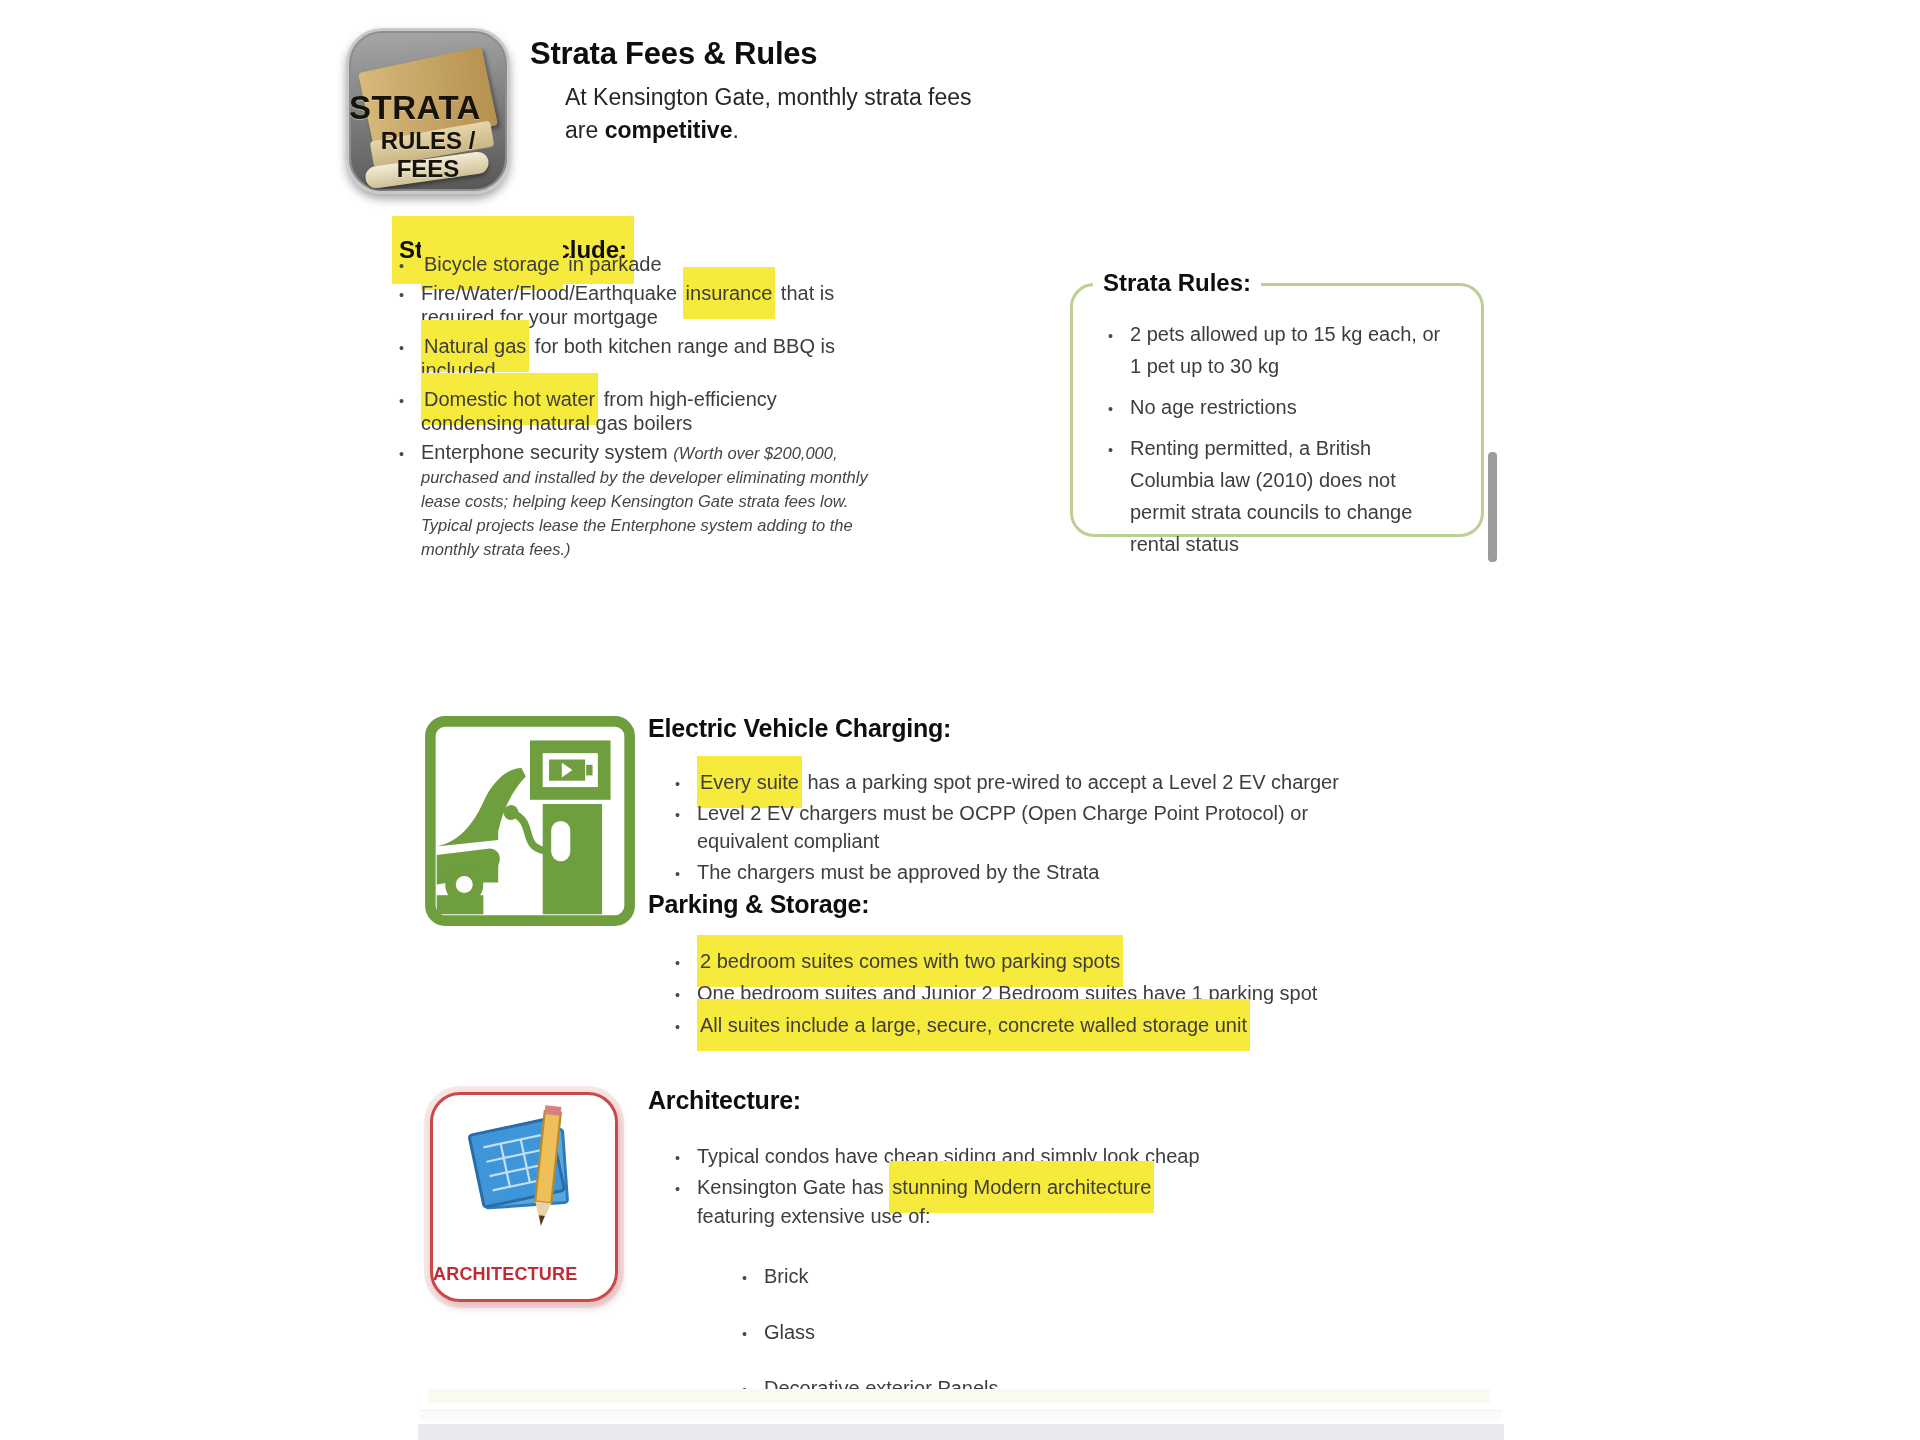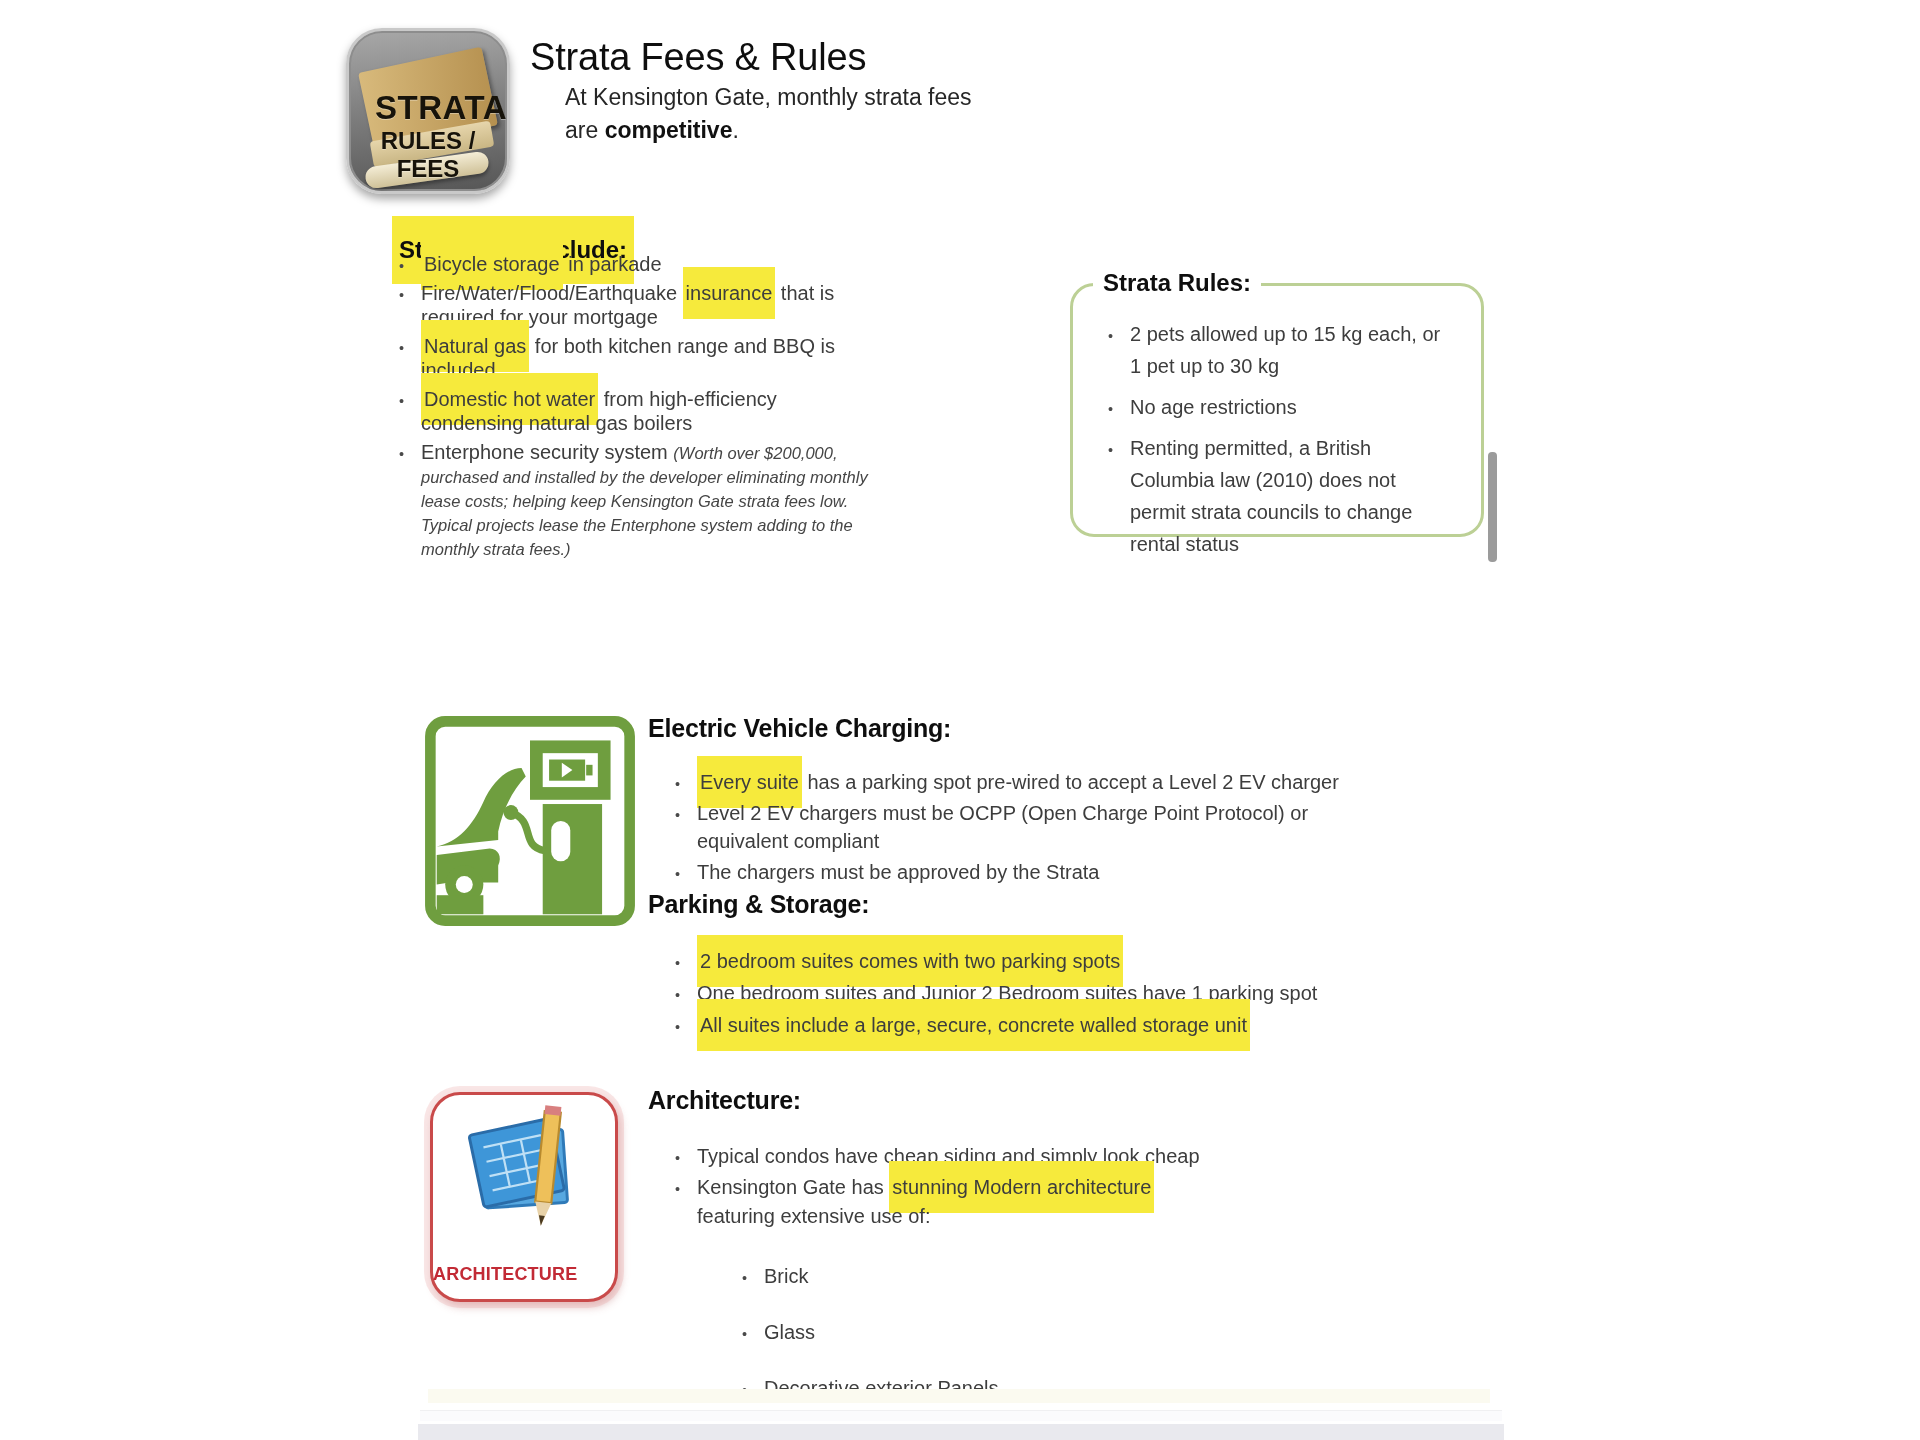--- a/index.html
+++ b/index.html
@@ -2,21 +2,21 @@
 <html><head>
 <meta charset="utf-8">
 <style>
   *{margin:0;padding:0;box-sizing:border-box}
   html,body{background:#fff}
   body{font-family:"Liberation Sans",sans-serif;color:#3d3d3d}
   .page{position:relative;width:1920px;height:1440px;background:#ffffff;overflow:hidden}
   .abs{position:absolute}
 
   
-  .h1{font-size:38px;font-weight:400;color:#0e0e0e;letter-spacing:-.2px}
+  .h1{font-size:31px;font-weight:700;color:#0e0e0e;letter-spacing:-.2px}
   .h2{font-size:25px;font-weight:800;color:#0e0e0e;letter-spacing:-.2px}
   .sub{font-size:23px;color:#262626}
   .sub b{font-weight:800;color:#111}
   mark{background:#f6ea3c;color:inherit;padding:15px 3px}
   .hl-head{background:#f6ea3c;padding:20px 7px;font-size:24px;font-weight:800;color:#0e0e0e;display:inline-block}
 
   ul{list-style:none}
   li{position:relative;padding-left:25px;white-space:pre-line}
   li::before{content:"•";position:absolute;left:3px;top:.12em;font-size:.72em;color:#4a4a4a}
 
@@ -35,21 +35,21 @@
   
   .strata-icon{left:346px;top:28px;width:164px;height:166px;border-radius:36px;
     background:linear-gradient(175deg,#a8a8a8 0%,#818181 45%,#565656 100%);
     border:3px solid #c9c9c9;box-shadow:0 5px 10px rgba(0,0,0,.35), inset 0 0 0 2px #8d8d8d;overflow:hidden}
   .book-p1{position:absolute;left:16px;top:28px;width:126px;height:80px;border-radius:4px;
     background:linear-gradient(100deg,#d8ba7c,#b5904f);transform:rotate(-12deg);box-shadow:2px 3px 4px rgba(0,0,0,.4)}
   .book-p2{position:absolute;left:22px;top:100px;width:122px;height:26px;border-radius:4px;
     background:linear-gradient(#e6d5ab,#c9b684);transform:rotate(-10deg)}
   .book-roll{position:absolute;left:16px;top:128px;width:124px;height:22px;border-radius:11px;
     background:linear-gradient(#f4edd6,#cfc198);transform:rotate(-8deg);box-shadow:0 3px 4px rgba(0,0,0,.35)}
-  .strata-t1{position:absolute;left:0;top:58px;width:100%;text-align:right;font-size:33px;font-weight:800;
+  .strata-t1{position:absolute;left:0;top:58px;width:100%;text-align:left;font-size:33px;font-weight:800;
     color:#17130a;letter-spacing:.5px;text-shadow:0 1px 0 rgba(255,255,255,.35)}
   .strata-t2{position:absolute;left:0;top:96px;width:100%;text-align:center;font-size:24px;font-weight:800;
     color:#17130a;text-shadow:0 1px 0 rgba(255,255,255,.3)}
 
   
   .ev-icon{left:424px;top:714px;width:212px;height:214px}
   .ev-icon svg{width:100%;height:100%}
 
   
   .ev-list{left:672px;top:768px;width:790px;font-size:20px;line-height:28px}

